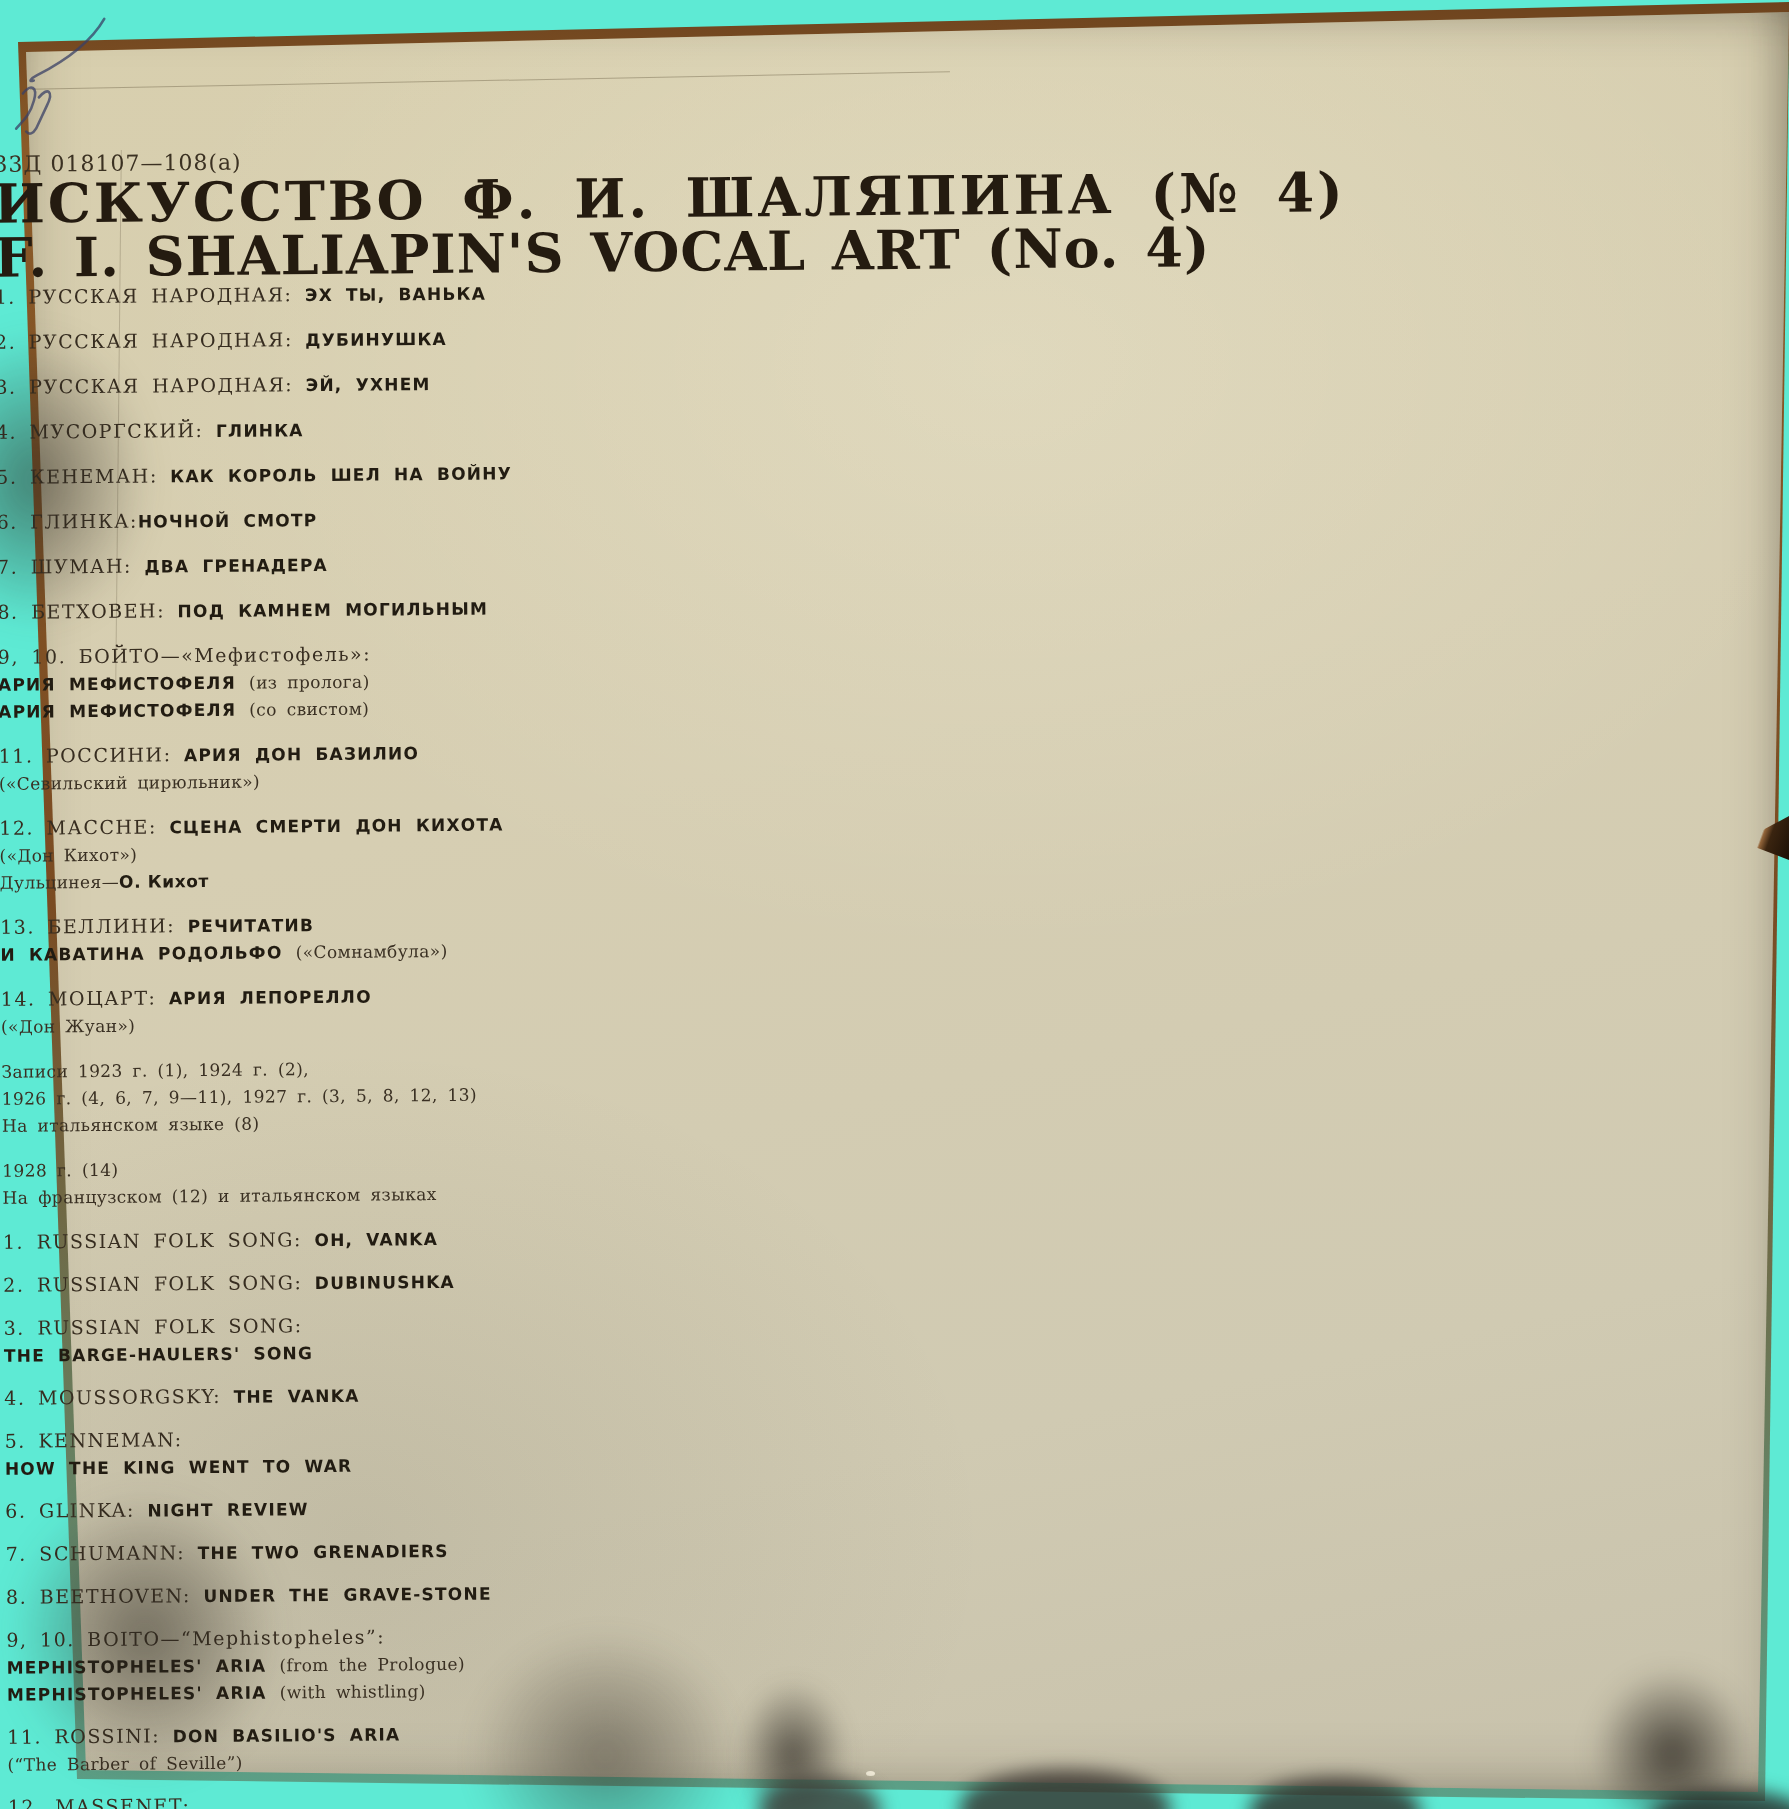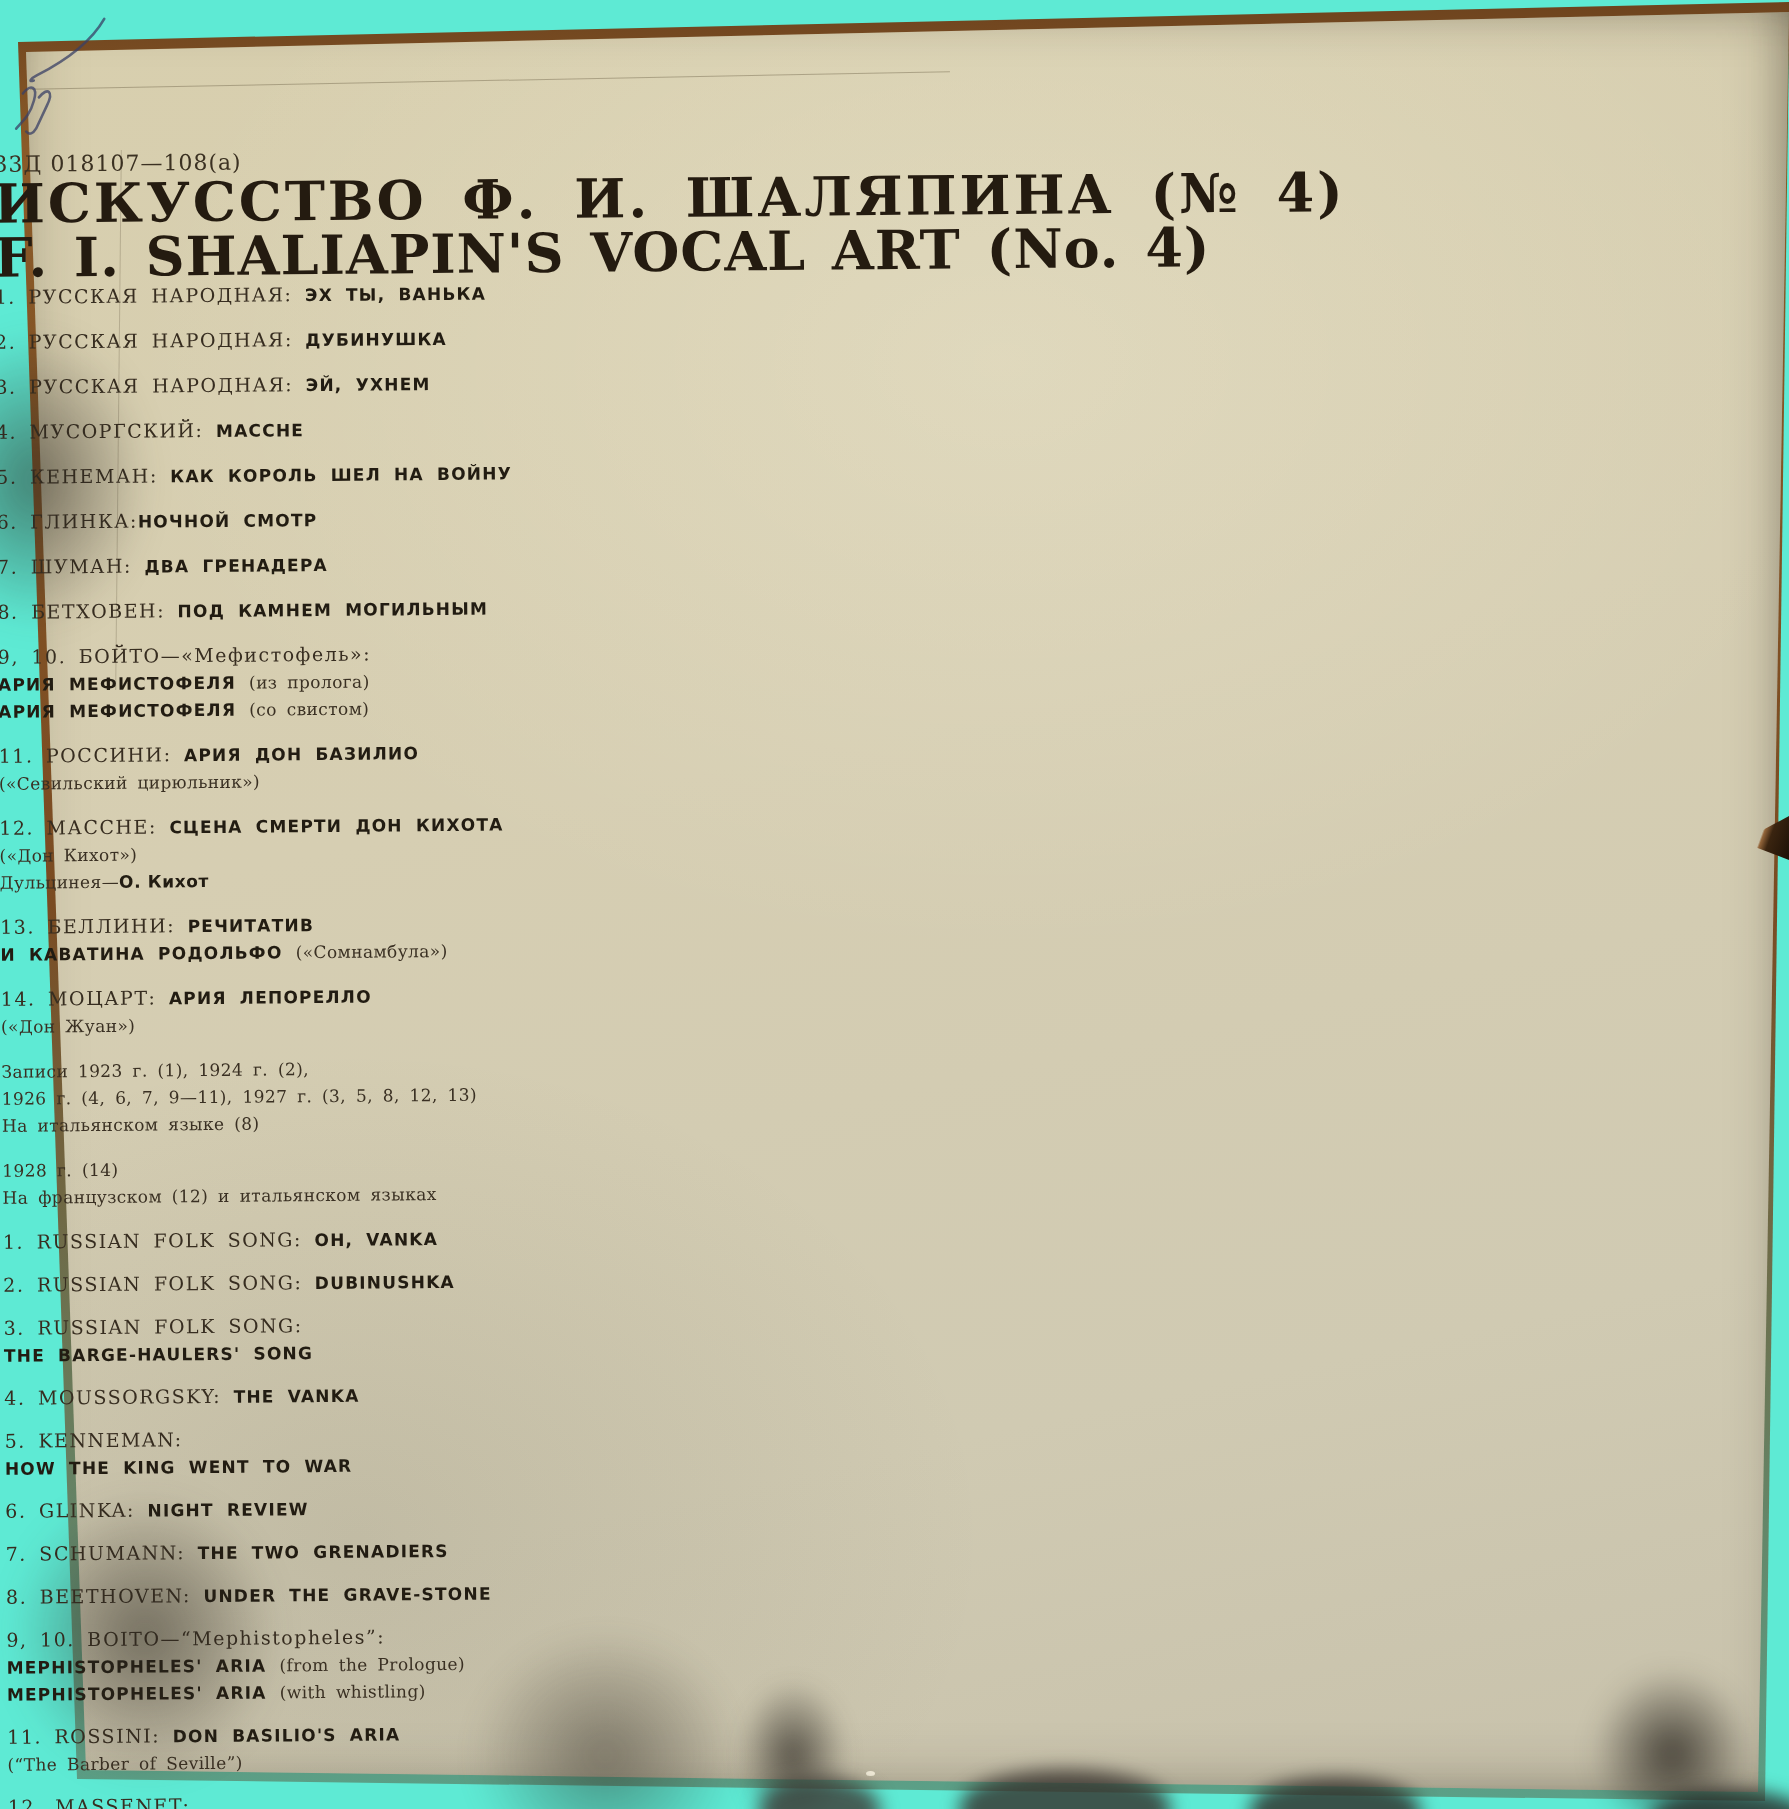--- a/index.html
+++ b/index.html
@@ -102,21 +102,21 @@
         <div class="item" data-name="track-item">
           <div class="line" data-name="track-line"><span class="seg-n">1. РУССКАЯ НАРОДНАЯ: </span><span class="seg-b">ЭХ ТЫ, ВАНЬКА</span></div>
         </div>
         <div class="item" data-name="track-item">
           <div class="line" data-name="track-line"><span class="seg-n">2. РУССКАЯ НАРОДНАЯ: </span><span class="seg-b">ДУБИНУШКА</span></div>
         </div>
         <div class="item" data-name="track-item">
           <div class="line" data-name="track-line"><span class="seg-n">3. РУССКАЯ НАРОДНАЯ: </span><span class="seg-b">ЭЙ, УХНЕМ</span></div>
         </div>
         <div class="item" data-name="track-item">
-          <div class="line" data-name="track-line"><span class="seg-n">4. МУСОРГСКИЙ: </span><span class="seg-b">МАССНЕ</span></div>
+          <div class="line" data-name="track-line"><span class="seg-n">4. МУСОРГСКИЙ: </span><span class="seg-b">ГЛИНКА</span></div>
         </div>
         <div class="item" data-name="track-item">
           <div class="line" data-name="track-line"><span class="seg-n">5. КЕНЕМАН: </span><span class="seg-b">КАК КОРОЛЬ ШЕЛ НА ВОЙНУ</span></div>
         </div>
         <div class="item" data-name="track-item">
           <div class="line" data-name="track-line"><span class="seg-n">6. ГЛИНКА:</span><span class="seg-b">НОЧНОЙ СМОТР</span></div>
         </div>
         <div class="item" data-name="track-item">
           <div class="line" data-name="track-line"><span class="seg-n">7. ШУМАН: </span><span class="seg-b">ДВА ГРЕНАДЕРА</span></div>
         </div>

